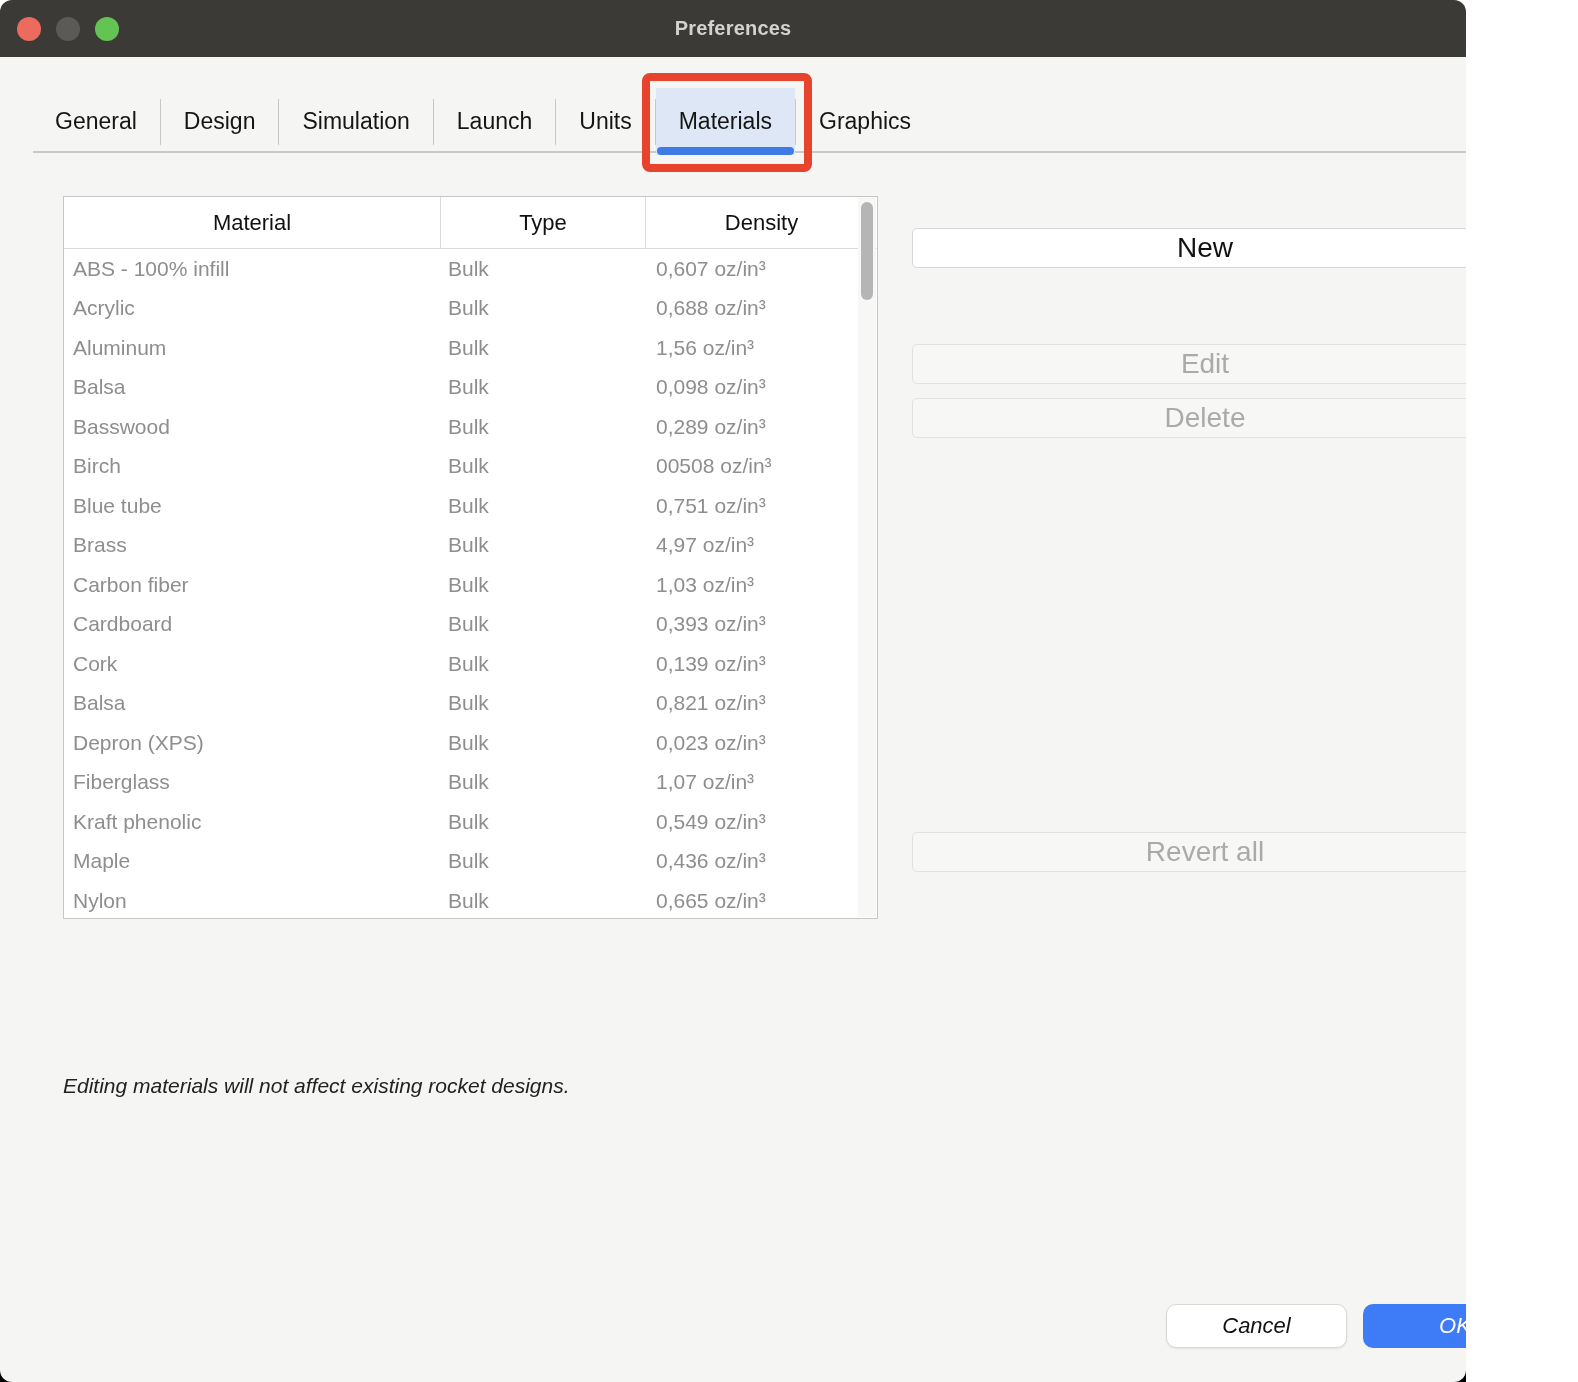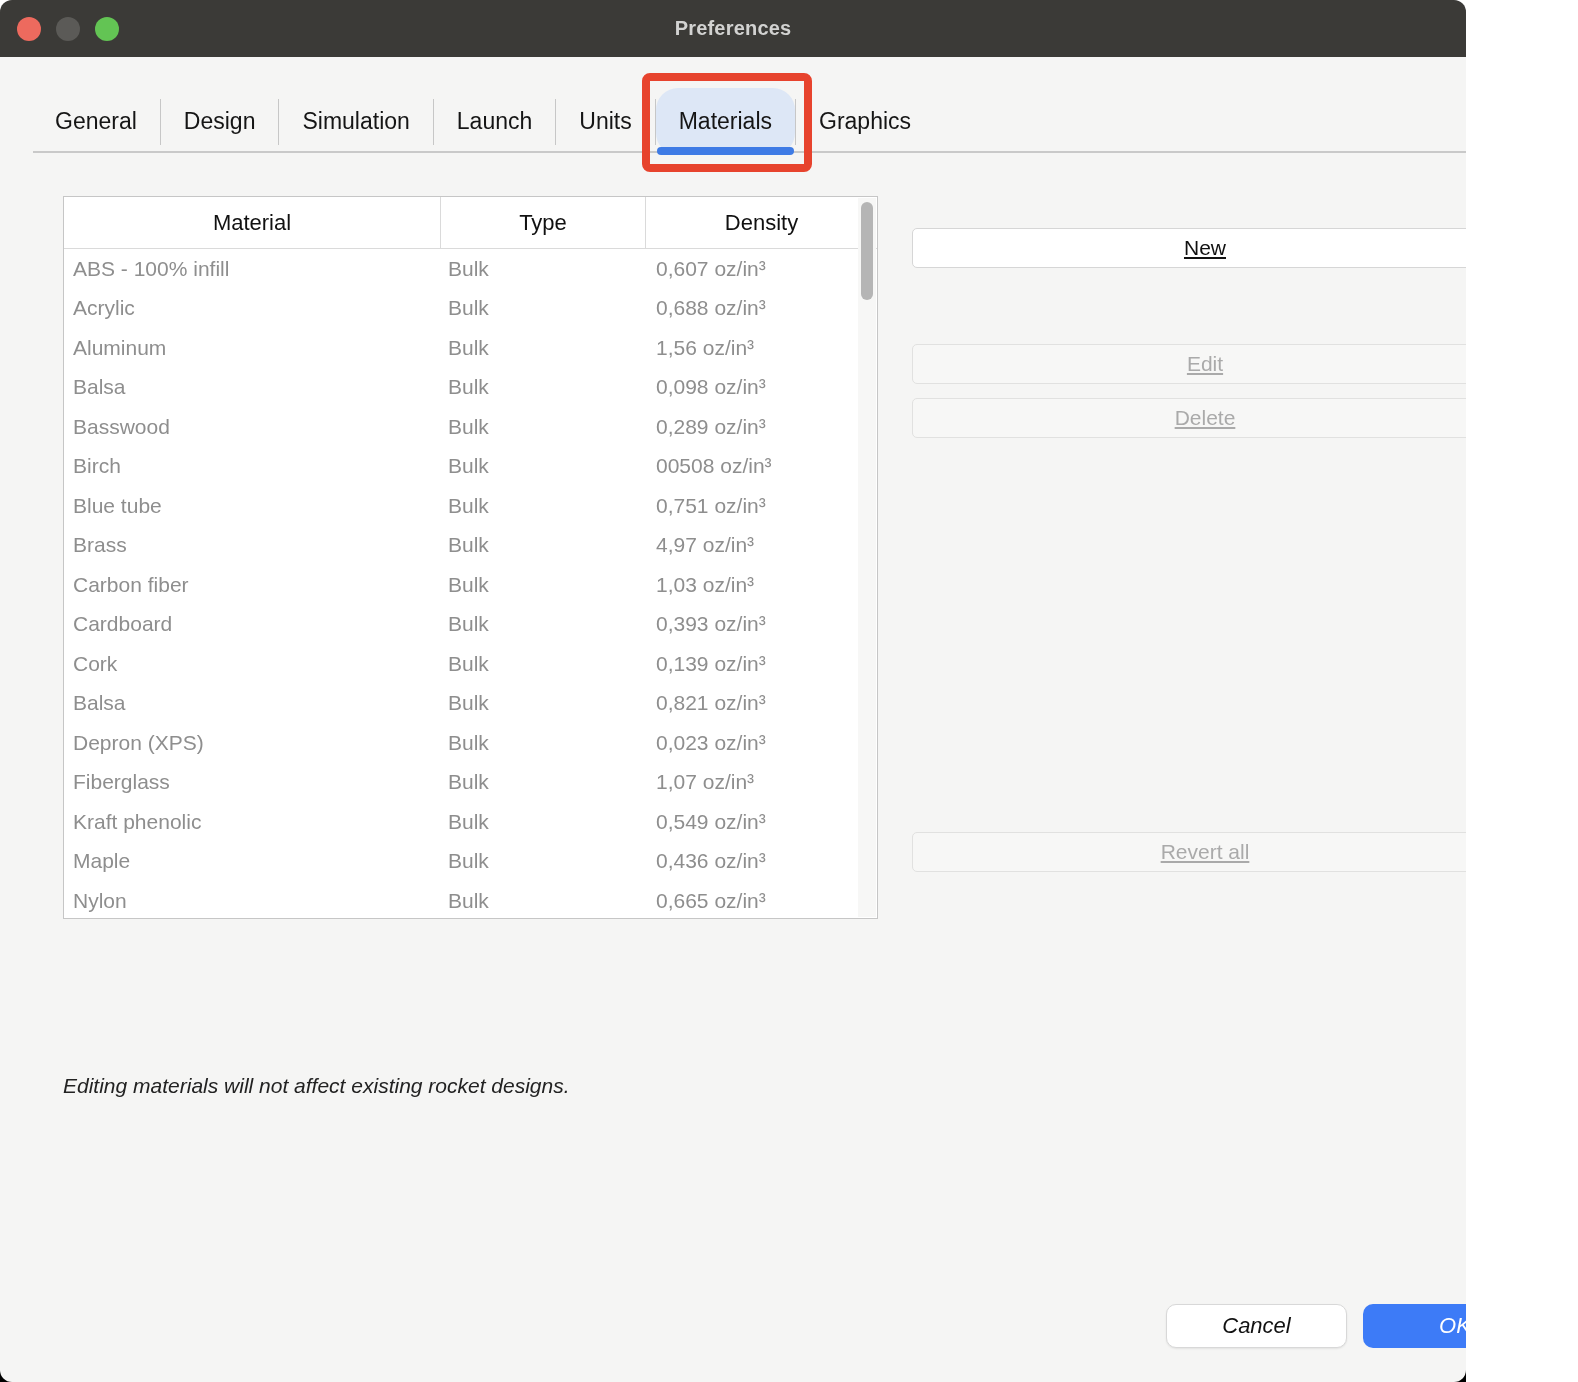--- a/index.html
+++ b/index.html
@@ -20,21 +20,21 @@
   .light.close { background:#ed6a5e; }
   .light.minimize { background:#5b5a57; }
   .light.zoom { background:#63c454; }
   .win-title { color:#d2d2d1; font-size:20px; font-weight:bold; letter-spacing:0.2px; }
 
   
   .tabbar { position:absolute; top:88px; left:32px; height:67px; display:flex; align-items:center; z-index:3; }
   .tab { position:relative; height:67px; display:flex; align-items:center; padding:0 23px;
          font-size:23px; color:#151515; background:transparent; border:none; cursor:pointer; white-space:nowrap; }
   .tab-sep { width:1px; height:46px; background:#c7c7c7; }
-  .tab.selected { background:#dde7f6; border-radius:22px; }
+  .tab.selected { background:#dde7f6; border-radius:1px; }
   .tab-underline { position:absolute; left:1px; right:1px; bottom:0; height:8px; background:#3e7be5; border-radius:4px; }
   .annotation-box { position:absolute; top:-15px; left:-14px; right:-17px; bottom:-17px;
                     border:8px solid #e7432d; border-radius:8px; pointer-events:none; z-index:6; }
   .tab-hairline { position:absolute; top:151px; left:33px; width:1512px; height:2px; background:#c9c9c9; z-index:2; }
 
   
   .mat-table { position:absolute; left:63px; top:196px; width:815px; height:723px;
                background:#ffffff; border:1px solid #c6c6c6; overflow:hidden; }
   .thead { display:flex; height:52px; border-bottom:1px solid #dadada; }
   .hcell { display:flex; align-items:center; justify-content:center; font-size:22px; color:#111; cursor:pointer; }
@@ -46,21 +46,21 @@
   .trow { display:flex; height:39.5px; align-items:center; cursor:default; }
   .cell { font-size:21px; color:#8e8e8e; white-space:nowrap; overflow:hidden; }
   .cell.c-material { padding-left:9px; }
   .cell.c-type { padding-left:7px; }
   .cell.c-density { padding-left:10px; }
   .scrollbar-track { position:absolute; top:1px; right:1px; bottom:1px; width:18px; background:#f7f7f6; }
   .scrollbar-thumb { position:absolute; top:4px; left:3px; width:12px; height:98px; background:#b5b5b5; border-radius:6px; cursor:pointer; }
 
   
   .side-btn { position:absolute; left:912px; width:586px; height:40px; border-radius:5px;
-              font-size:21px; font-family:inherit; cursor:pointer;text-decoration:underline; }
+              font-size:28px; font-family:inherit; cursor:pointer; }
   .side-btn.enabled { background:#ffffff; border:1px solid #d6d6d6; color:#111; }
   .side-btn.disabled { background:#f7f7f6; border:1px solid #e1e1e0; color:#aaaaaa; cursor:default; }
   #btn-new { top:228px; }
   #btn-edit { top:313px;margin-top:31px; }
   #btn-delete { top:398px; }
   #btn-revert { top:832px; }
 
   
   .note { position:absolute; left:63px; top:1074px; font-size:21px; font-style:italic; color:#222; }
 

